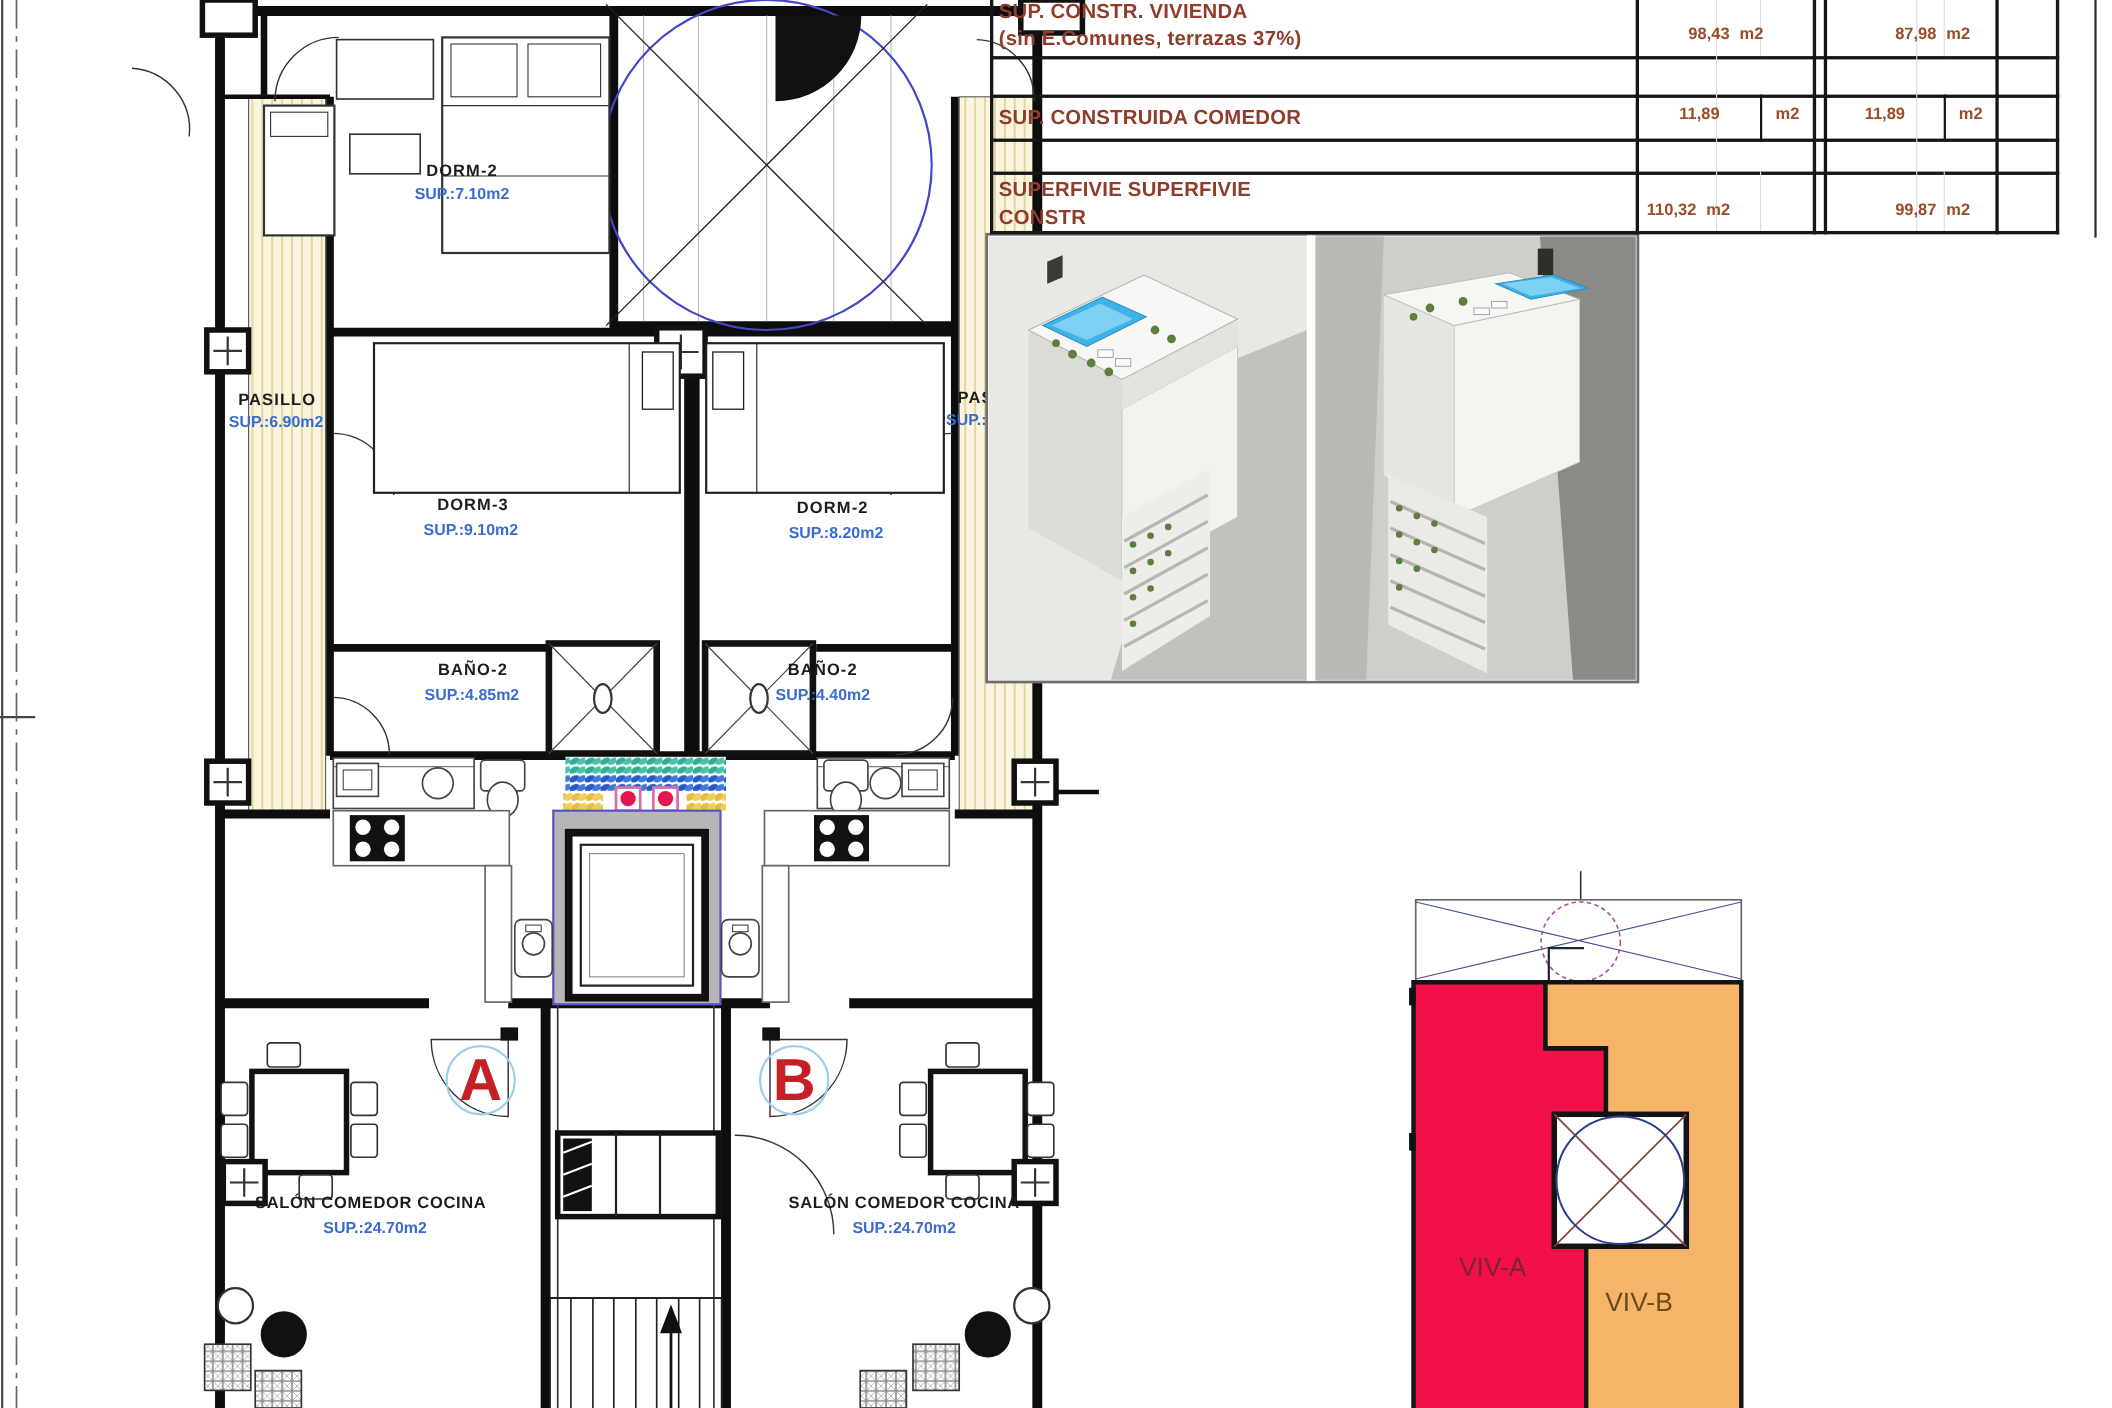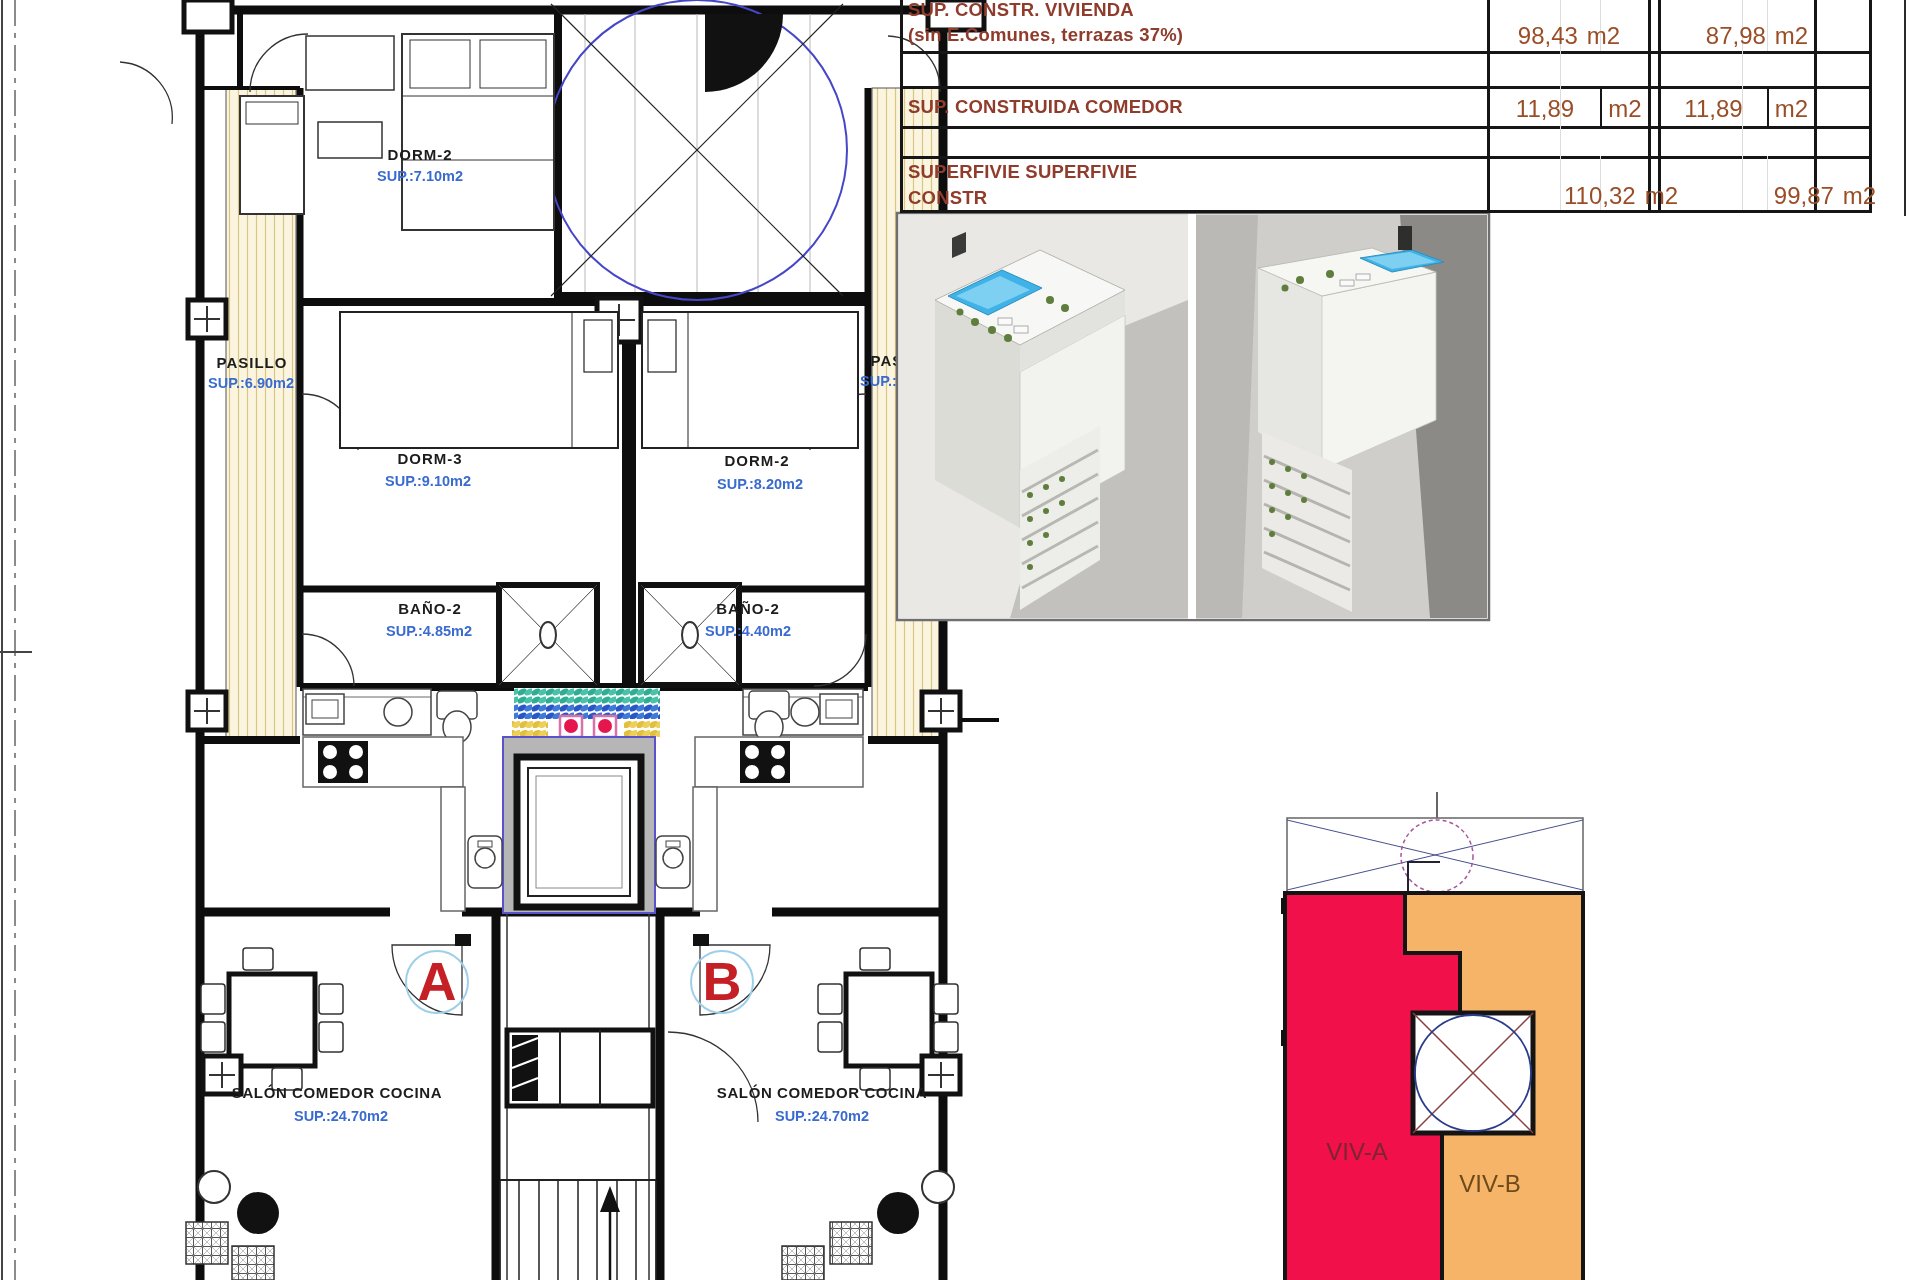--- a/index.html
+++ b/index.html
@@ -4,21 +4,21 @@
 <style>
   html,body{margin:0;padding:0;background:#ffffff;}
   #page{position:relative;width:1920px;height:1280px;overflow:hidden;background:#fff;
         font-family:"Liberation Sans",sans-serif;}
   #plan-svg{position:absolute;left:0;top:0;}
   
   .tline{position:absolute;background:#161616;}
   .gline{position:absolute;background:#dcdcdc;}
   .tlabel{position:absolute;font-weight:bold;color:#8f3c2c;font-size:18.5px;line-height:1.3;
           letter-spacing:.2px;white-space:nowrap;}
-  .tval{position:absolute;font-weight:normal;color:#9a4e27;font-size:24px;display:flex;
+  .tval{position:absolute;font-weight:bold;color:#9a4e27;font-size:15px;display:flex;
         justify-content:center;gap:9px;white-space:nowrap;}
   .tval span{display:inline-block;}
 </style>
 </head>
 <body>
 
 <div id="page">
 
 <svg id="plan-svg" width="1920" height="1280" viewBox="0 0 1920 1280">
   <defs>
@@ -426,23 +426,23 @@
     </div>
     <div class="tval" style="left:1660px;top:95px;width:107px">
       <span>11,89</span>
     </div>
     <div class="tval" style="left:1769px;top:95px;width:45px">
       <span>m2</span>
     </div>
 
     <div class="tlabel" style="left:908px;top:160px">SUPERFIVIE SUPERFIVIE</div>
     <div class="tlabel" style="left:908px;top:186px">CONSTR</div>
-    <div class="tval" style="left:1554px;top:182px;width:134px">
+    <div class="tval" style="left:1468px;top:182px;width:134px">
       <span>110,32</span>
         <span>m2</span>
     </div>
-    <div class="tval" style="left:1748px;top:182px;width:154px">
+    <div class="tval" style="left:1680px;top:182px;width:154px">
       <span>99,87</span>
         <span>m2</span>
     </div>
   </div>
 
 </div>
 
 </body></html>

